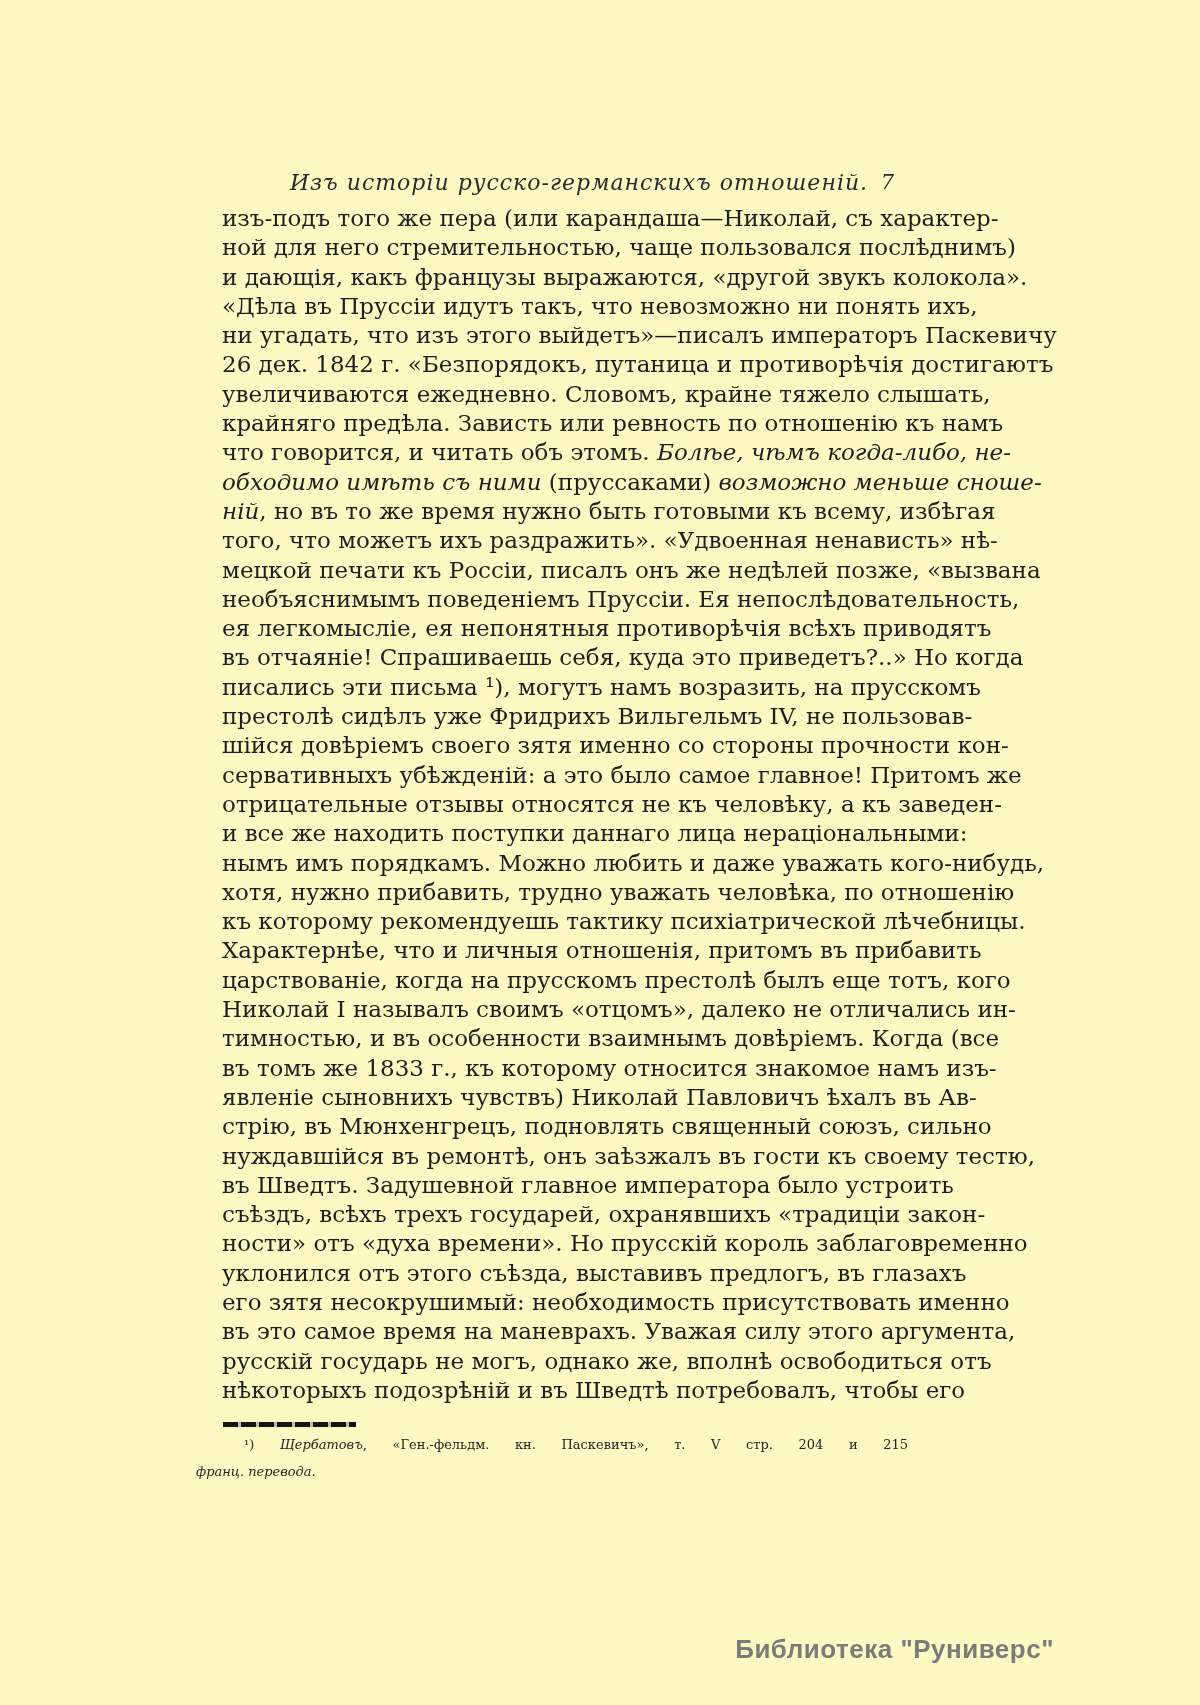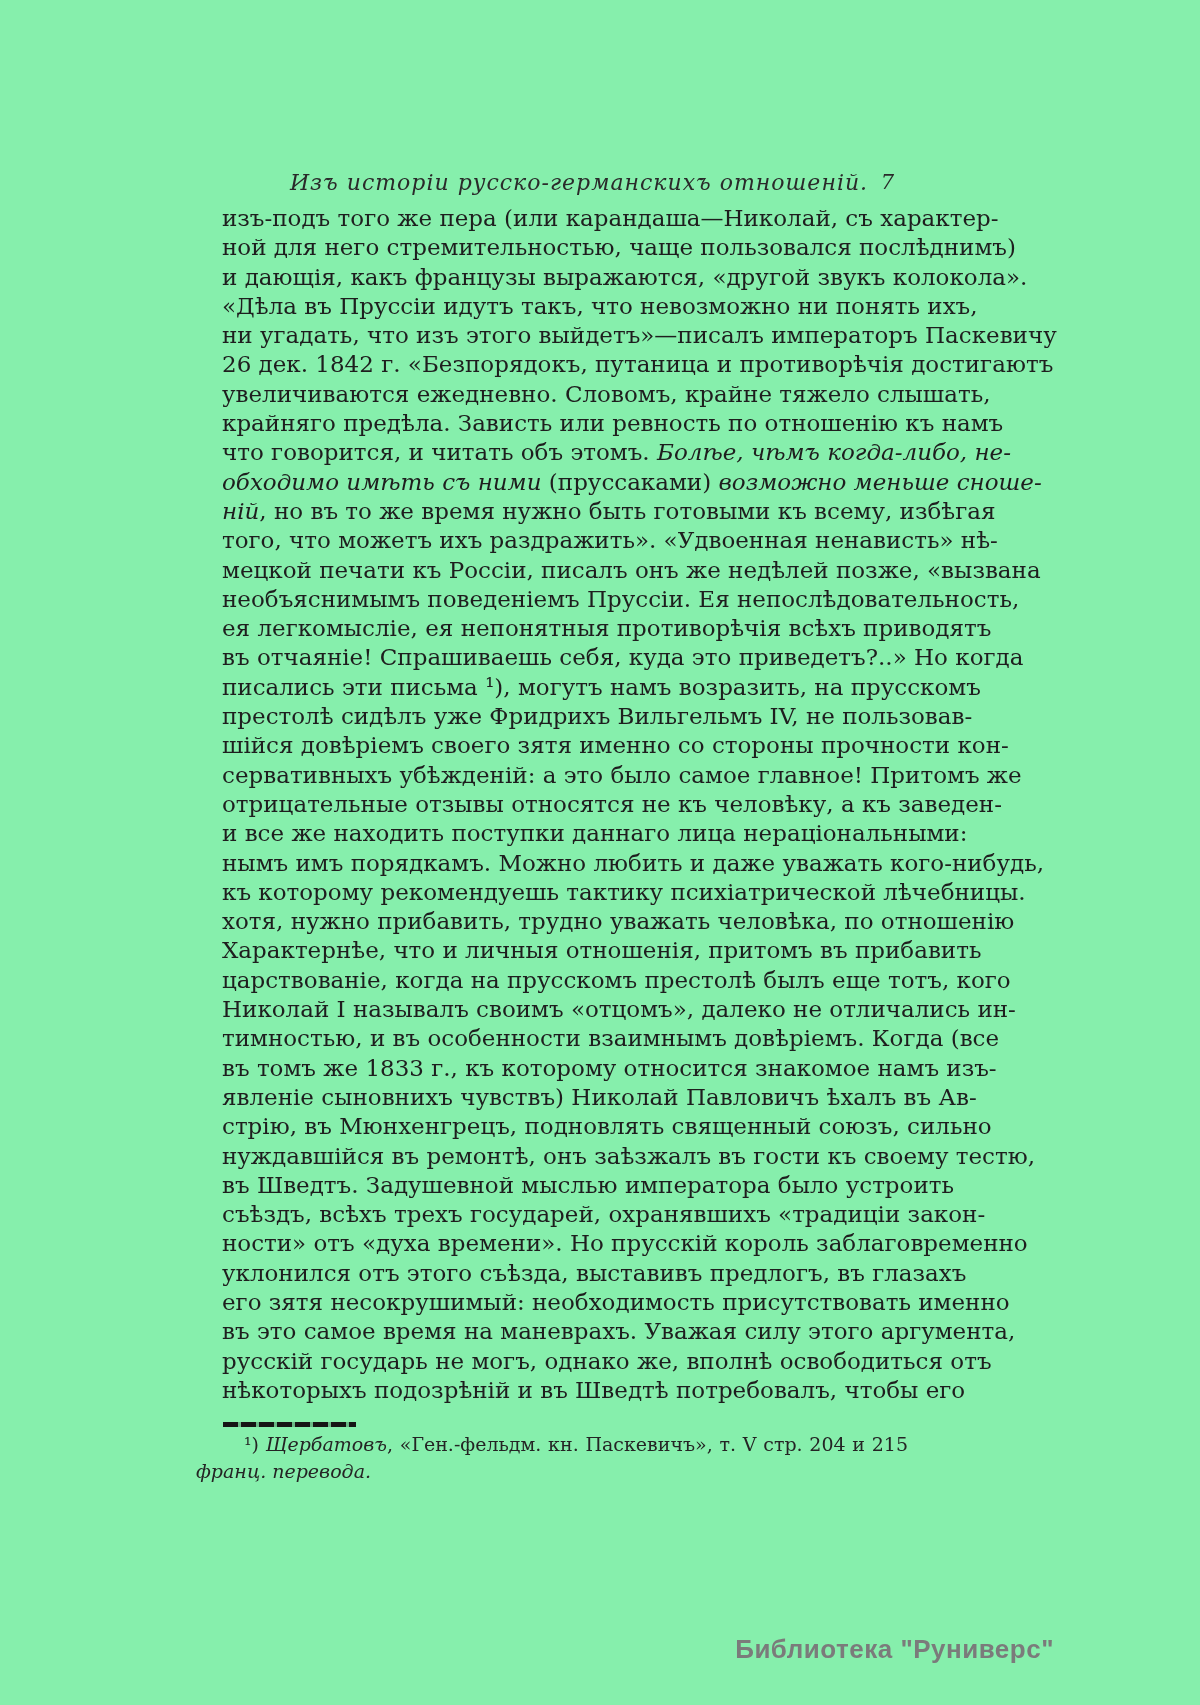--- a/index.html
+++ b/index.html
@@ -1,19 +1,19 @@
 <!DOCTYPE html>
 <html lang="ru"><head>
 <meta charset="utf-8">
 <style>
   html,body{margin:0;padding:0;background:#fff;}
   .page{
     position:relative;
     width:1200px;height:1705px;
-    background:#86efac;
+    background:#fef9c3;
     font-family:"DejaVu Serif", serif;
     color:#1f1f1f;
     overflow:hidden;
   }
   
   .running-header{
     position:absolute;left:222px;top:170px;width:686px;height:30px;
   }
   .running-header .title{
     display:block;text-align:center;
@@ -37,21 +37,21 @@
   }
   .body-text .tline i, .footnote .tline i{font-style:italic;}
   
   .footnote-separator{
     position:absolute;left:223px;top:1422px;width:133px;height:5px;
     background:repeating-linear-gradient(90deg,#151515 0 15px,rgba(21,21,21,.25) 15px 18px);
   }
   
   .footnote{
     position:absolute;left:196px;top:1431px;width:712px;
-    font-size:19px;color:#242424;
+    font-size:13px;color:#242424;
   }
   .footnote .tline{
     height:27px;line-height:27px;
     text-align:justify;text-align-last:justify;
     white-space:nowrap;
   }
   .footnote .tline:first-child{text-indent:48px;}
   .footnote .tline:last-child{text-align:left;text-align-last:left;font-style:italic;}
   
   .watermark{
@@ -88,31 +88,31 @@
       <div class="tline"><span>необъяснимымъ поведеніемъ Пруссіи. Ея непослѣдовательность,</span></div>
       <div class="tline"><span>ея легкомысліе, ея непонятныя противорѣчія всѣхъ приводятъ</span></div>
       <div class="tline"><span>въ отчаяніе! Спрашиваешь себя, куда это приведетъ?..» Но когда</span></div>
       <div class="tline"><span>писались эти письма ¹), могутъ намъ возразить, на прусскомъ</span></div>
       <div class="tline"><span>престолѣ сидѣлъ уже Фридрихъ Вильгельмъ IV, не пользовав-</span></div>
       <div class="tline"><span>шійся довѣріемъ своего зятя именно со стороны прочности кон-</span></div>
       <div class="tline"><span>сервативныхъ убѣжденій: а это было самое главное! Притомъ же</span></div>
       <div class="tline"><span>отрицательные отзывы относятся не къ человѣку, а къ заведен-</span></div>
       <div class="tline"><span>и все же находить поступки даннаго лица нераціональными:</span></div>
       <div class="tline"><span>нымъ имъ порядкамъ. Можно любить и даже уважать кого-нибудь,</span></div>
+      <div class="tline"><span>хотя, нужно прибавить, трудно уважать человѣка, по отношенію</span></div>
       <div class="tline"><span>къ которому рекомендуешь тактику психіатрической лѣчебницы.</span></div>
-      <div class="tline"><span>хотя, нужно прибавить, трудно уважать человѣка, по отношенію</span></div>
       <div class="tline"><span>Характернѣе, что и личныя отношенія, притомъ въ прибавить</span></div>
       <div class="tline"><span>царствованіе, когда на прусскомъ престолѣ былъ еще тотъ, кого</span></div>
       <div class="tline"><span>Николай I называлъ своимъ «отцомъ», далеко не отличались ин-</span></div>
       <div class="tline"><span>тимностью, и въ особенности взаимнымъ довѣріемъ. Когда (все</span></div>
       <div class="tline"><span>въ томъ же 1833 г., къ которому относится знакомое намъ изъ-</span></div>
       <div class="tline"><span>явленіе сыновнихъ чувствъ) Николай Павловичъ ѣхалъ въ Ав-</span></div>
       <div class="tline"><span>стрію, въ Мюнхенгрецъ, подновлять священный союзъ, сильно</span></div>
       <div class="tline"><span>нуждавшійся въ ремонтѣ, онъ заѣзжалъ въ гости къ своему тестю,</span></div>
-      <div class="tline"><span>въ Шведтъ. Задушевной мыслью императора было устроить</span></div>
+      <div class="tline"><span>въ Шведтъ. Задушевной главное императора было устроить</span></div>
       <div class="tline"><span>съѣздъ, всѣхъ трехъ государей, охранявшихъ «традиціи закон-</span></div>
       <div class="tline"><span>ности» отъ «духа времени». Но прусскій король заблаговременно</span></div>
       <div class="tline"><span>уклонился отъ этого съѣзда, выставивъ предлогъ, въ глазахъ</span></div>
       <div class="tline"><span>его зятя несокрушимый: необходимость присутствовать именно</span></div>
       <div class="tline"><span>въ это самое время на маневрахъ. Уважая силу этого аргумента,</span></div>
       <div class="tline"><span>русскій государь не могъ, однако же, вполнѣ освободиться отъ</span></div>
       <div class="tline"><span>нѣкоторыхъ подозрѣній и въ Шведтѣ потребовалъ, чтобы его</span></div>
     </div>
 
   <div class="footnote-separator"></div>

